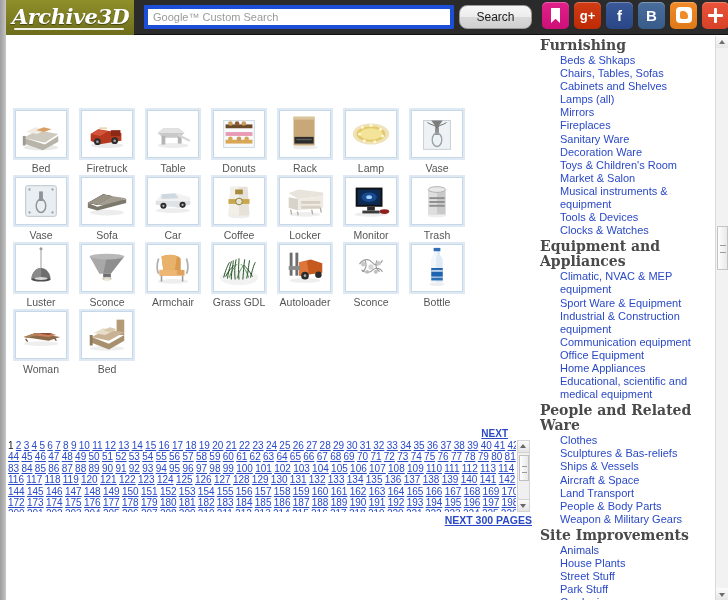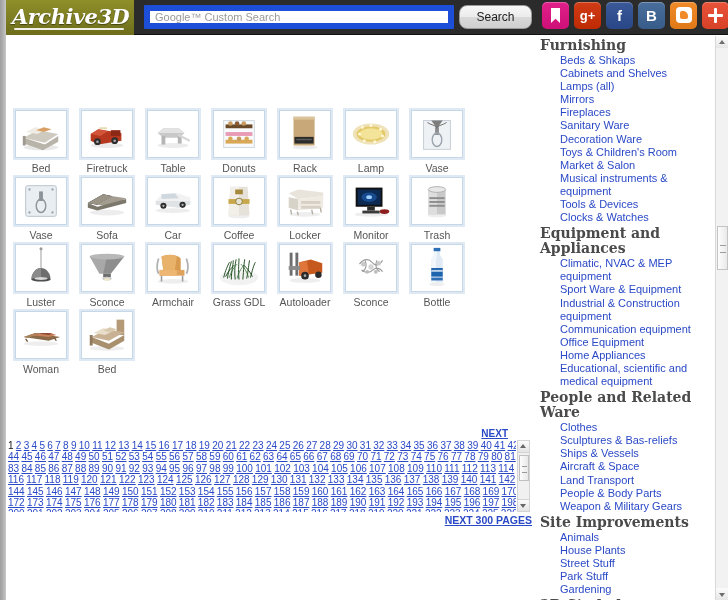--- a/index.html
+++ b/index.html
@@ -45,21 +45,21 @@
     position:absolute;left:8px;top:28px;width:110px;height:2px;
     background:#fff;border-radius:2px;opacity:.9;
   }
 
   .searchwrap{
     position:absolute;left:138px;top:5px;width:388px;height:24px;
   }
   .searchbox{
     position:absolute;left:0;top:0;width:310px;height:24px;
     box-sizing:border-box;
-    border:6px solid #1d4ed8;
+    border:4px solid #1d4ed8;
     background:#ffffff;
     border-radius:1px;
   }
   .searchbox input{
     width:100%;height:100%;box-sizing:border-box;
     border:0;outline:0;background:transparent;
     padding:0 5px;
     font-family:"Liberation Sans",sans-serif;font-size:11px;color:#444;
   }
   .searchbox input::placeholder{color:#9a9a9a;}
@@ -670,20 +670,21 @@
         <div class="arrow down"></div>
       </div>
       <div class="next300">NEXT 300 PAGES</div>
     </div>
   </div>
 
   <div class="sidebar">
     <div class="sb-inner">
         <div class="sb-head">Furnishing</div>
         <a class="sb-link">Beds &amp; Shkaps</a>
+        <a class="sb-link">Chairs, Tables, Sofas</a>
         <a class="sb-link">Cabinets and Shelves</a>
         <a class="sb-link">Lamps (all)</a>
         <a class="sb-link">Mirrors</a>
         <a class="sb-link">Fireplaces</a>
         <a class="sb-link">Sanitary Ware</a>
         <a class="sb-link">Decoration Ware</a>
         <a class="sb-link">Toys &amp; Children's Room</a>
         <a class="sb-link">Market &amp; Salon</a>
         <a class="sb-link">Musical instruments &amp; equipment</a>
         <a class="sb-link">Tools &amp; Devices</a>

